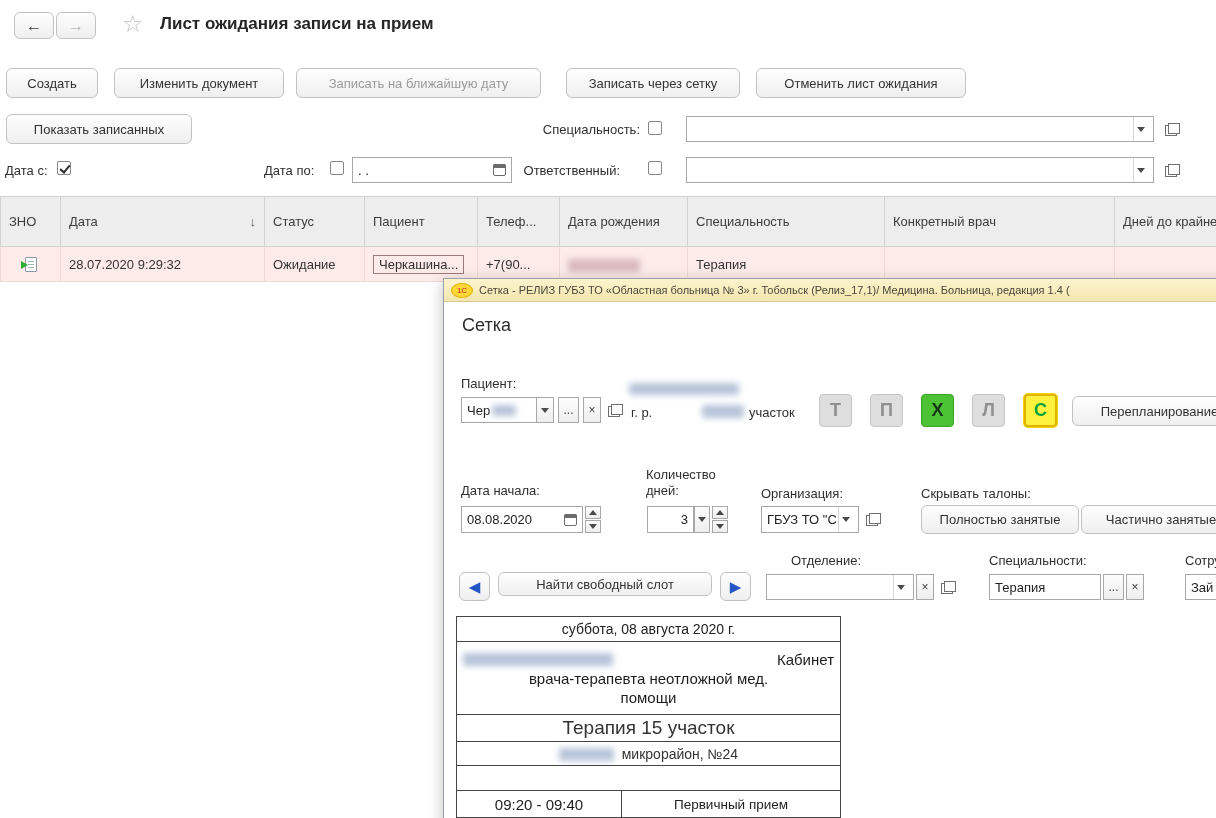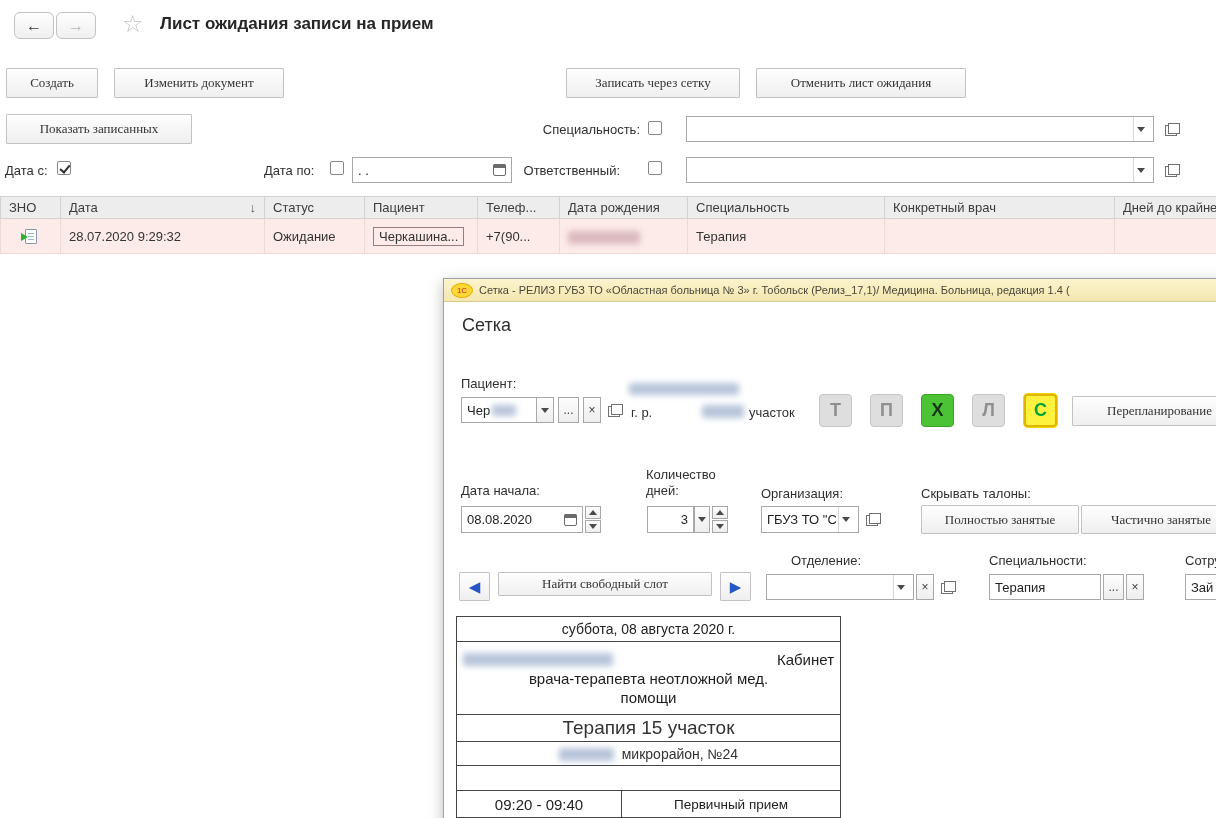--- a/index.html
+++ b/index.html
@@ -1,20 +1,20 @@
 <!DOCTYPE html>
 <html><head>
 <meta charset="utf-8">
 <style>
 *{margin:0;padding:0;box-sizing:border-box}
 html,body{background:#fff}
 body{font-family:"Liberation Sans",sans-serif}
 .page{position:relative;width:1216px;height:818px;overflow:hidden;background:#fff;font-size:13px;color:#333}
 .abs{position:absolute}
-.btn{display:flex;align-items:center;justify-content:center;background:linear-gradient(#fefefe,#efefef);border:1px solid #c2c2c2;border-radius:1px;font-size:13px;color:#333;cursor:pointer;white-space:nowrap;font-family:Liberation Serif, serif;overflow:hidden}
+.btn{display:flex;align-items:center;justify-content:center;background:linear-gradient(#fefefe,#efefef);border:1px solid #c2c2c2;border-radius:6px;font-size:13px;color:#333;cursor:pointer;white-space:nowrap;font-family:Liberation Sans, sans-serif;overflow:hidden}
 .btn.disabled{color:#9b9b9b}
 .navbtn{border:1px solid #c2c2c2;border-radius:6px;background:linear-gradient(#fefefe,#efefef);font-size:16px;display:flex;align-items:center;justify-content:center;color:#3a3a3a}
 .navbtn.dim{color:#b7b7b7}
 .star{font-size:24px;color:#c2c2c2}
 .title{font-size:17px;font-weight:700;color:#262626;white-space:nowrap}
 .label{position:absolute;font-size:13px;color:#2f2f2f;white-space:nowrap}
 .field{position:absolute;background:#fff;border:1px solid #a8a8a8;display:flex;align-items:center;padding:0 5px;font-size:13px;color:#222;overflow:hidden}
 .combo-arrow{margin-left:auto;align-self:stretch;display:flex;align-items:center;justify-content:center;width:15px;border-left:1px solid #d6d6d6}
 .tri-down{width:0;height:0;border-left:4px solid transparent;border-right:4px solid transparent;border-top:5px solid #4a4a4a}
 .tri-up{width:0;height:0;border-left:4px solid transparent;border-right:4px solid transparent;border-bottom:5px solid #4a4a4a}
@@ -26,21 +26,21 @@
 .cal::before{content:"";position:absolute;left:-1px;right:-1px;top:-1px;height:4px;background:#6b6b6b;border-radius:2px 2px 0 0}
 .win{display:inline-block;width:15px;height:13px;position:relative;flex:none}
 .win::before{content:"";position:absolute;left:0;bottom:0;width:10px;height:9px;border:1px solid #6f6f6f;background:#fff}
 .win::after{content:"";position:absolute;right:0;top:0;width:10px;height:9px;border:1px solid #6f6f6f;background:#fff}
 .redact{display:inline-block;background:#9fb0cc;border-radius:2px;filter:blur(3px);opacity:.75;vertical-align:middle}
 .redact.pink{background:#cfa8b0}
 .spincol{position:absolute;display:flex;flex-direction:column;gap:1px}
 .spincol .sp{flex:1;background:linear-gradient(#fdfdfd,#eee);border:1px solid #a8a8a8;display:flex;align-items:center;justify-content:center;cursor:pointer}
 
 .mainTable{position:absolute;left:0;top:196px;width:1254px;border-collapse:collapse;table-layout:fixed;font-size:13px}
-.mainTable th{background:#ededed;border:1px solid #d2d2d2;font-weight:400;text-align:left;padding:3px 8px;color:#3c3c3c;height:18px;white-space:nowrap;overflow:hidden}
+.mainTable th{background:#ededed;border:1px solid #d2d2d2;font-weight:400;text-align:left;padding:17px 8px;color:#3c3c3c;height:18px;white-space:nowrap;overflow:hidden}
 .mainTable td{background:#fcebe9;border:1px solid #eed9d6;height:35px;padding:0 8px;white-space:nowrap;overflow:hidden;color:#333}
 .sortmark{float:right;color:#555}
 .cellbox{display:inline-block;border:1px solid #9b7c7c;padding:1px 5px}
 .docicon{position:relative;width:12px;height:15px;border:1px solid #8899aa;background:#fff;display:inline-block;vertical-align:middle;border-radius:1px}
 .docicon::before{content:"";position:absolute;left:2px;top:3px;width:6px;height:1px;background:#9bb;box-shadow:0 3px 0 #9bb,0 6px 0 #9bb}
 .docicon::after{content:"";position:absolute;left:-5px;bottom:2px;width:0;height:0;border-left:7px solid #2eaf2e;border-top:4px solid transparent;border-bottom:4px solid transparent}
 
 .modal{position:absolute;left:443px;top:278px;width:800px;height:560px;background:#fff;border:1px solid #9aa0a8;box-shadow:0 4px 14px rgba(0,0,0,.25)}
 .mtitle{position:absolute;left:0;top:0;right:0;height:23px;background:linear-gradient(#fcf4cf,#f3e6ae);border-bottom:1px solid #d8c98e;display:flex;align-items:center;padding:0 7px;gap:6px;overflow:hidden}
 .mtitle .txt{font-size:11px;color:#4a463a;white-space:nowrap}
@@ -72,20 +72,21 @@
       <span>←</span>
     </button>
   <button class="navbtn dim abs" style="left:56px;top:12px;width:40px;height:27px">
       <span>→</span>
     </button>
   <span class="star abs" style="left:122px;top:10px">☆</span>
   <div class="title abs" style="left:160px;top:14px">Лист ожидания записи на прием</div>
 
   <button class="btn abs" style="left:6px;top:68px;width:92px;height:30px">Создать</button>
   <button class="btn abs" style="left:114px;top:68px;width:170px;height:30px">Изменить документ</button>
+  <button class="btn disabled abs" style="left:296px;top:68px;width:245px;height:30px">Записать на ближайшую дату</button>
   <button class="btn abs" style="left:566px;top:68px;width:174px;height:30px">Записать через сетку</button>
   <button class="btn abs" style="left:756px;top:68px;width:210px;height:30px">Отменить лист ожидания</button>
 
   <button class="btn abs" style="left:6px;top:114px;width:186px;height:30px">Показать записанных</button>
   <div class="label" style="left:520px;top:122px;width:120px;text-align:right">Специальность:</div>
   <div class="cb" style="left:648px;top:121px"></div>
   <div class="field" style="left:686px;top:116px;width:468px;height:26px">
     <span class="combo-arrow">
         <span class="tri-down"></span>
       </span>

